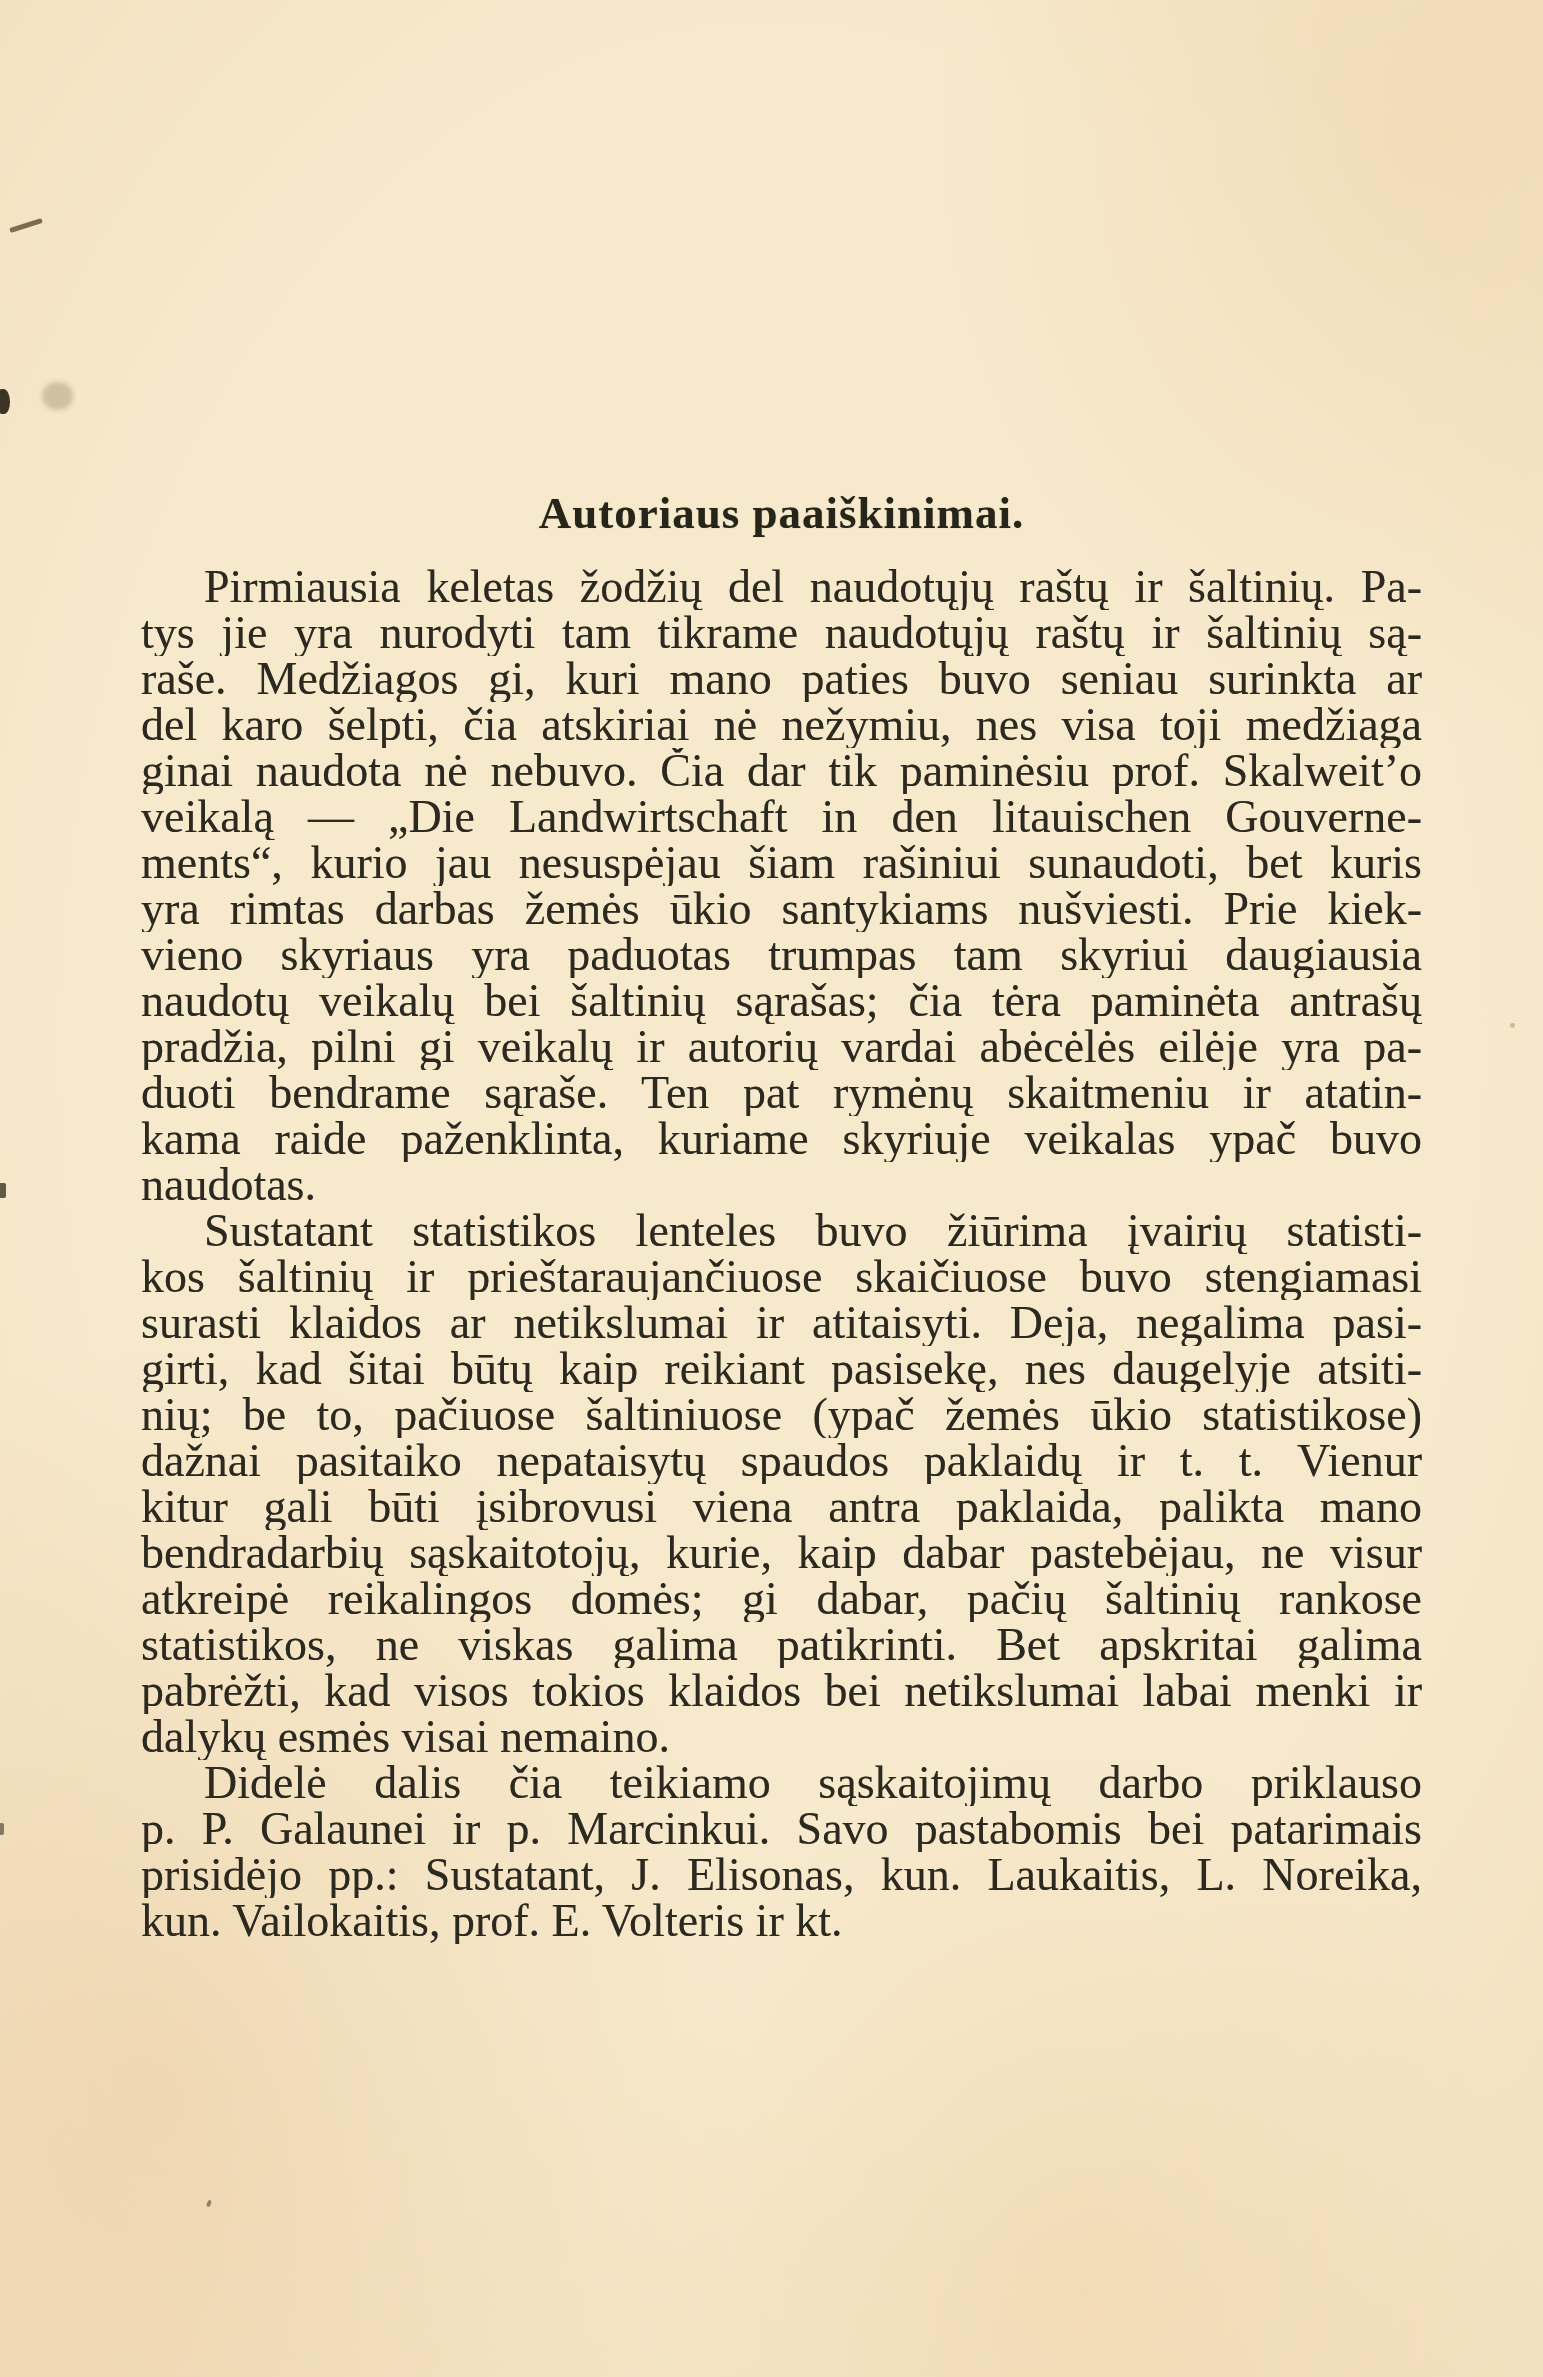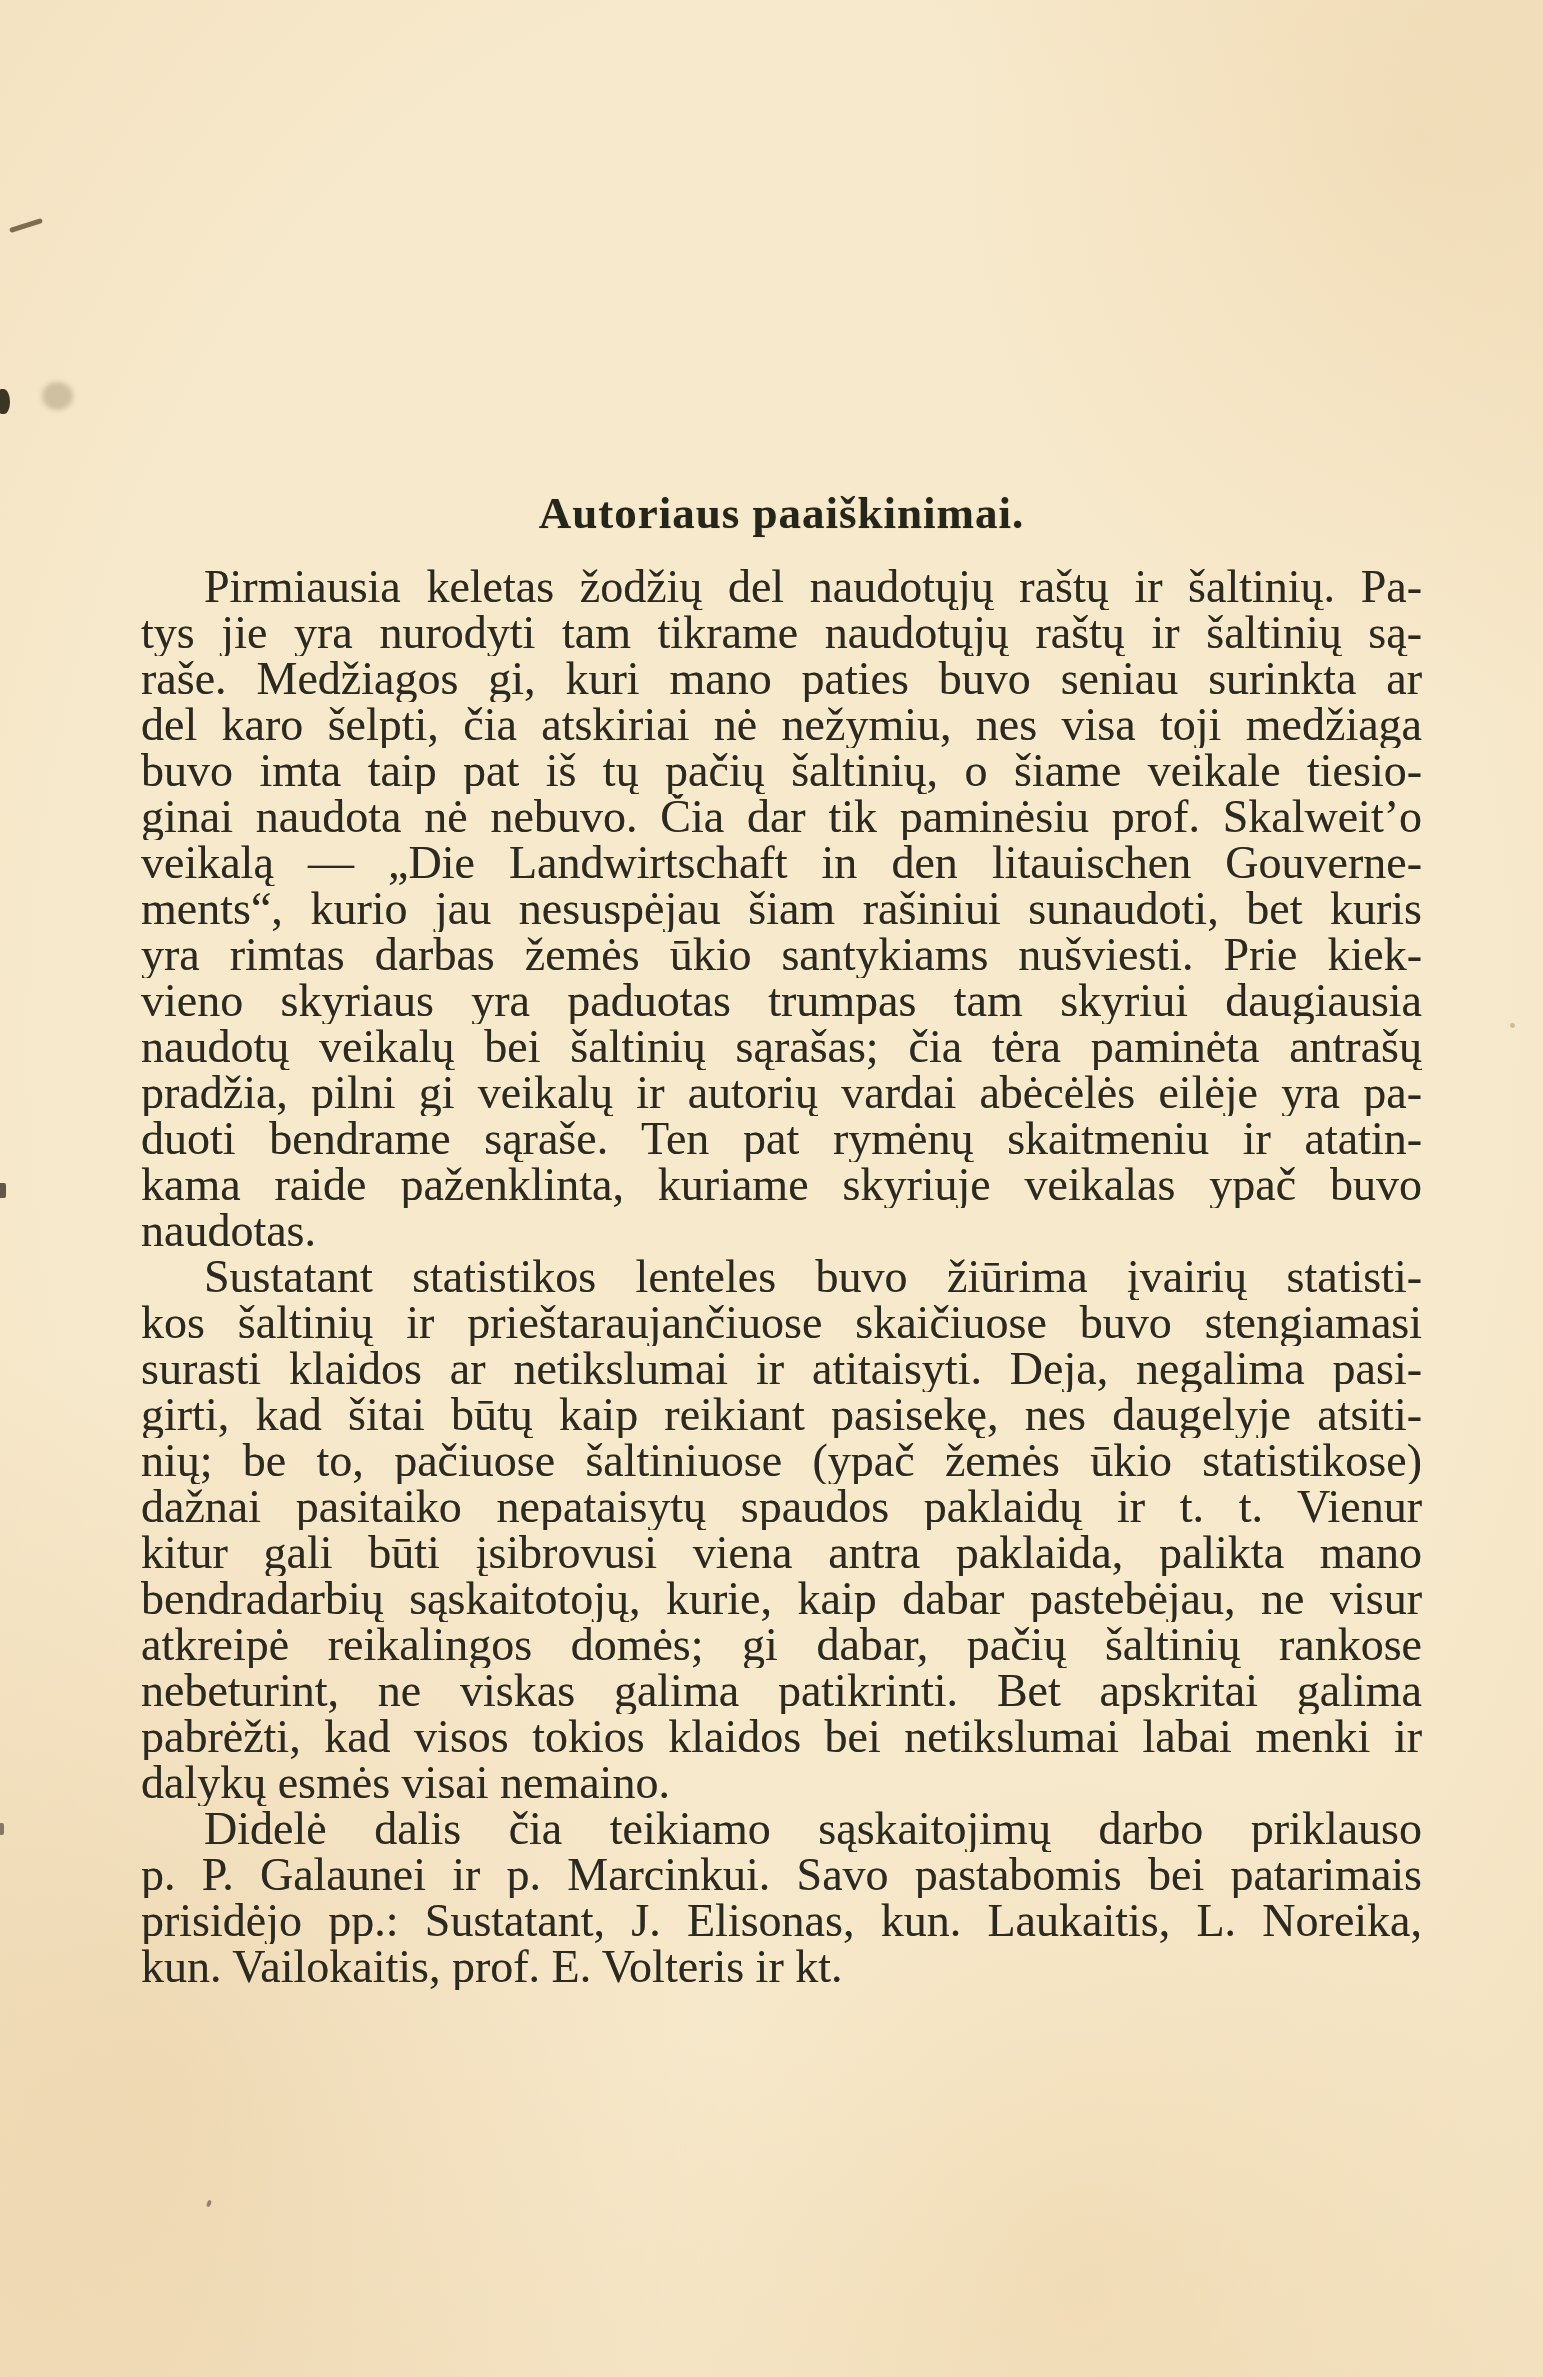--- a/index.html
+++ b/index.html
@@ -98,21 +98,20 @@
   <div class="speck speck-dot-2"></div>
 
   <h1 class="title">Autoriaus paaiškinimai.</h1>
 
   <div class="text-block">
       <div class="paragraph">
         <div class="line first">Pirmiausia keletas žodžių del naudotųjų raštų ir šaltinių. Pa-</div>
         <div class="line">tys jie yra nurodyti tam tikrame naudotųjų raštų ir šaltinių są-</div>
         <div class="line">raše.  Medžiagos gi, kuri mano paties buvo seniau surinkta ar</div>
         <div class="line">del karo šelpti, čia atskiriai nė nežymiu, nes visa toji medžiaga</div>
-        <div class="line">buvo imta taip pat iš tų pačių šaltinių, o šiame veikale tiesio-</div>
         <div class="line">ginai naudota nė nebuvo. Čia dar tik paminėsiu prof. Skalweit’o</div>
         <div class="line">veikalą — „Die Landwirtschaft in den litauischen Gouverne-</div>
         <div class="line">ments“, kurio jau nesuspėjau šiam rašiniui sunaudoti, bet kuris</div>
         <div class="line">yra rimtas darbas žemės ūkio santykiams nušviesti.  Prie kiek-</div>
         <div class="line">vieno skyriaus yra paduotas trumpas tam skyriui daugiausia</div>
         <div class="line">naudotų veikalų bei šaltinių sąrašas; čia tėra paminėta antrašų</div>
         <div class="line">pradžia, pilni gi veikalų ir autorių vardai abėcėlės eilėje yra pa-</div>
         <div class="line">duoti bendrame sąraše.  Ten pat rymėnų skaitmeniu ir atatin-</div>
         <div class="line">kama raide paženklinta, kuriame skyriuje veikalas ypač buvo</div>
         <div class="line last">naudotas.</div>
@@ -120,21 +119,21 @@
       <div class="paragraph">
         <div class="line first">Sustatant statistikos lenteles buvo žiūrima įvairių statisti-</div>
         <div class="line">kos šaltinių ir prieštaraujančiuose skaičiuose buvo stengiamasi</div>
         <div class="line">surasti klaidos ar netikslumai ir atitaisyti.  Deja, negalima pasi-</div>
         <div class="line">girti, kad šitai būtų kaip reikiant pasisekę, nes daugelyje atsiti-</div>
         <div class="line">nių; be to, pačiuose šaltiniuose (ypač žemės ūkio statistikose)</div>
         <div class="line">dažnai pasitaiko nepataisytų spaudos paklaidų ir t. t.  Vienur</div>
         <div class="line">kitur gali būti įsibrovusi viena antra paklaida, palikta mano</div>
         <div class="line">bendradarbių sąskaitotojų, kurie, kaip dabar pastebėjau, ne visur</div>
         <div class="line">atkreipė reikalingos domės; gi dabar, pačių šaltinių rankose</div>
-        <div class="line">nebeturint, ne viskas galima patikrinti.  Bet apskritai galima</div>
+        <div class="line">statistikos, ne viskas galima patikrinti.  Bet apskritai galima</div>
         <div class="line">pabrėžti, kad visos tokios klaidos bei netikslumai labai menki ir</div>
         <div class="line last">dalykų esmės visai nemaino.</div>
       </div>
       <div class="paragraph">
         <div class="line first">Didelė dalis čia teikiamo sąskaitojimų darbo priklauso</div>
         <div class="line">p. P. Galaunei ir p. Marcinkui.  Savo pastabomis bei patarimais</div>
         <div class="line">prisidėjo pp.: Sustatant, J. Elisonas, kun. Laukaitis, L. Noreika,</div>
         <div class="line last">kun. Vailokaitis, prof. E. Volteris ir kt.</div>
       </div>
     </div>

